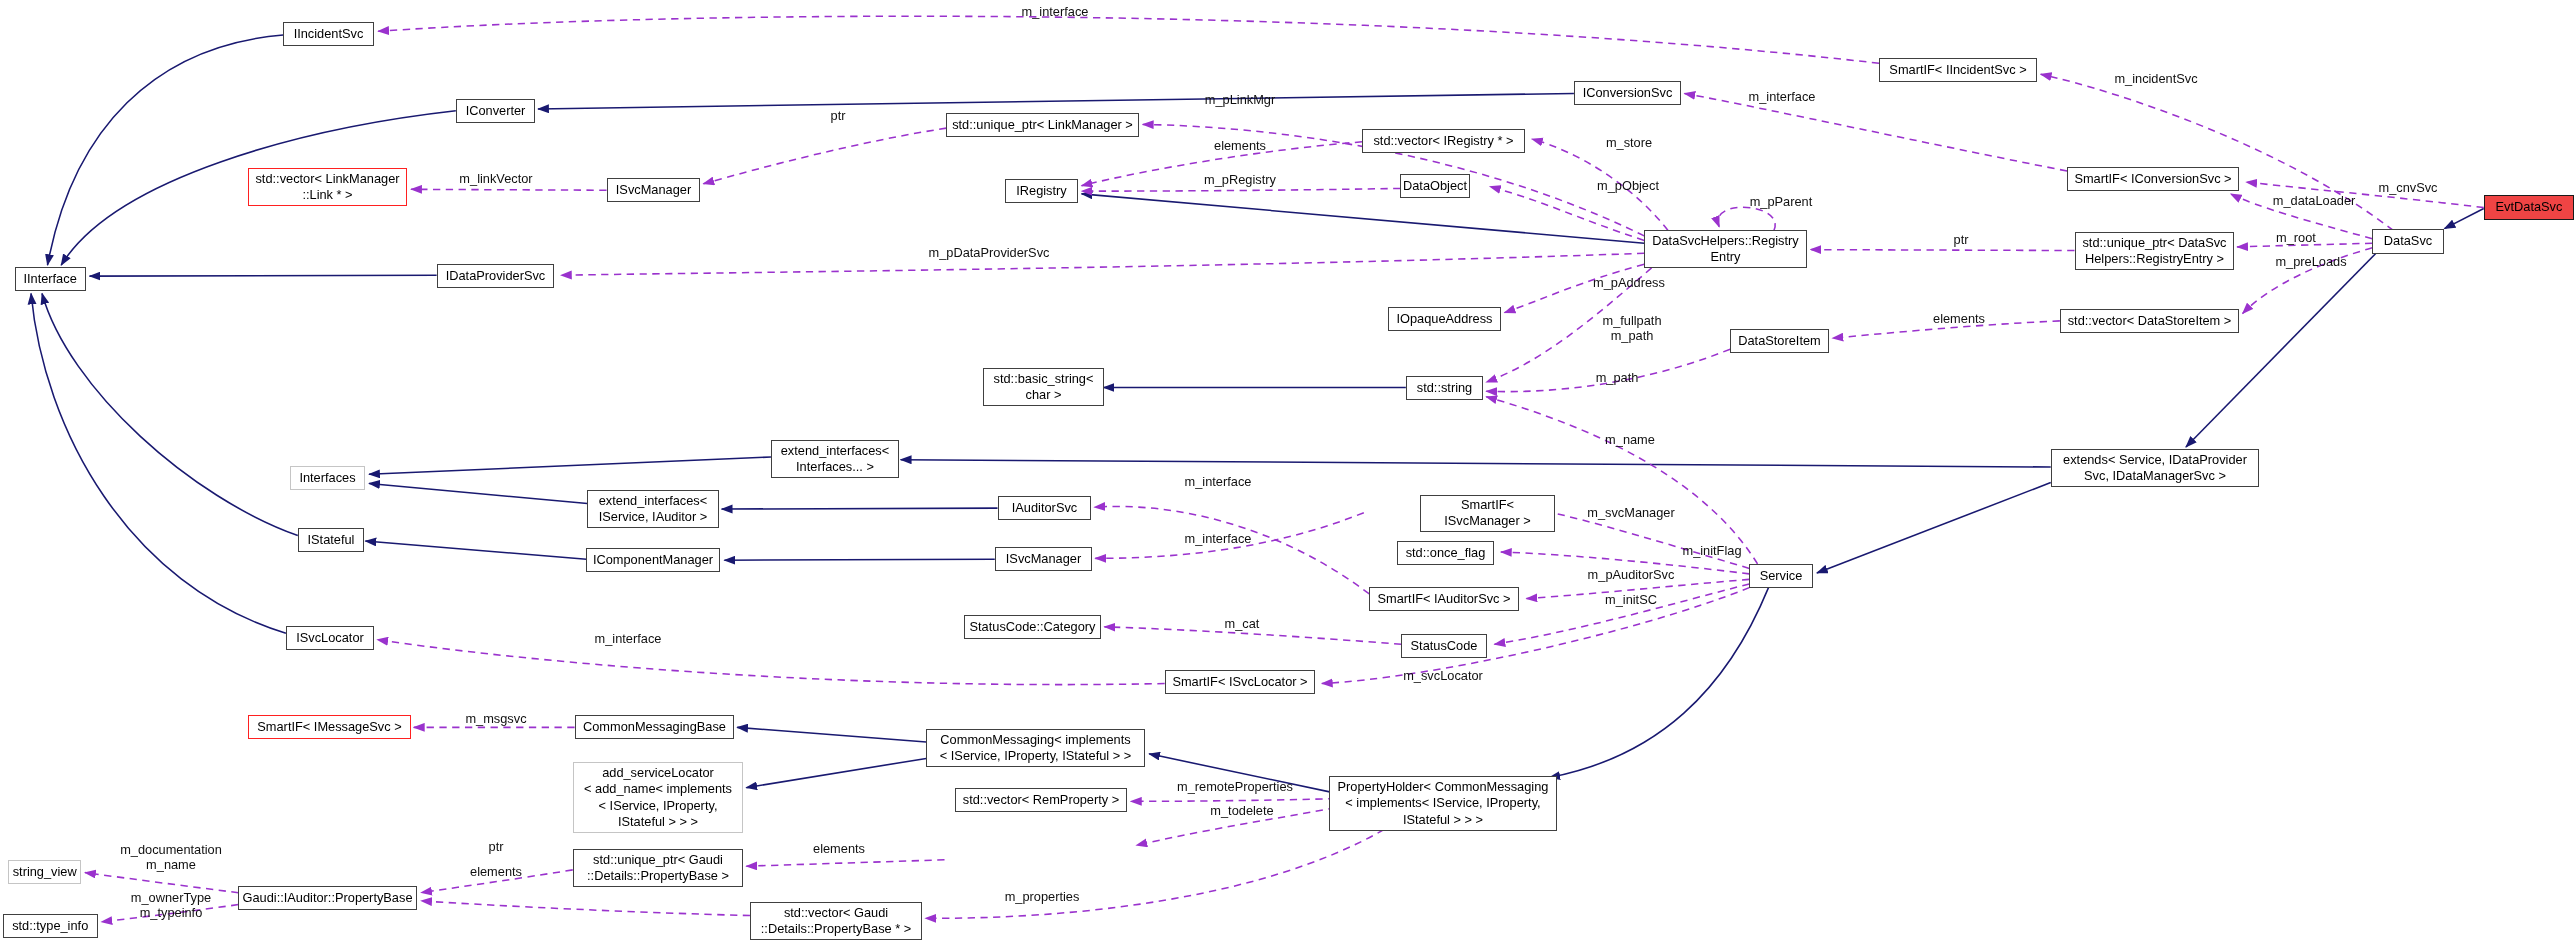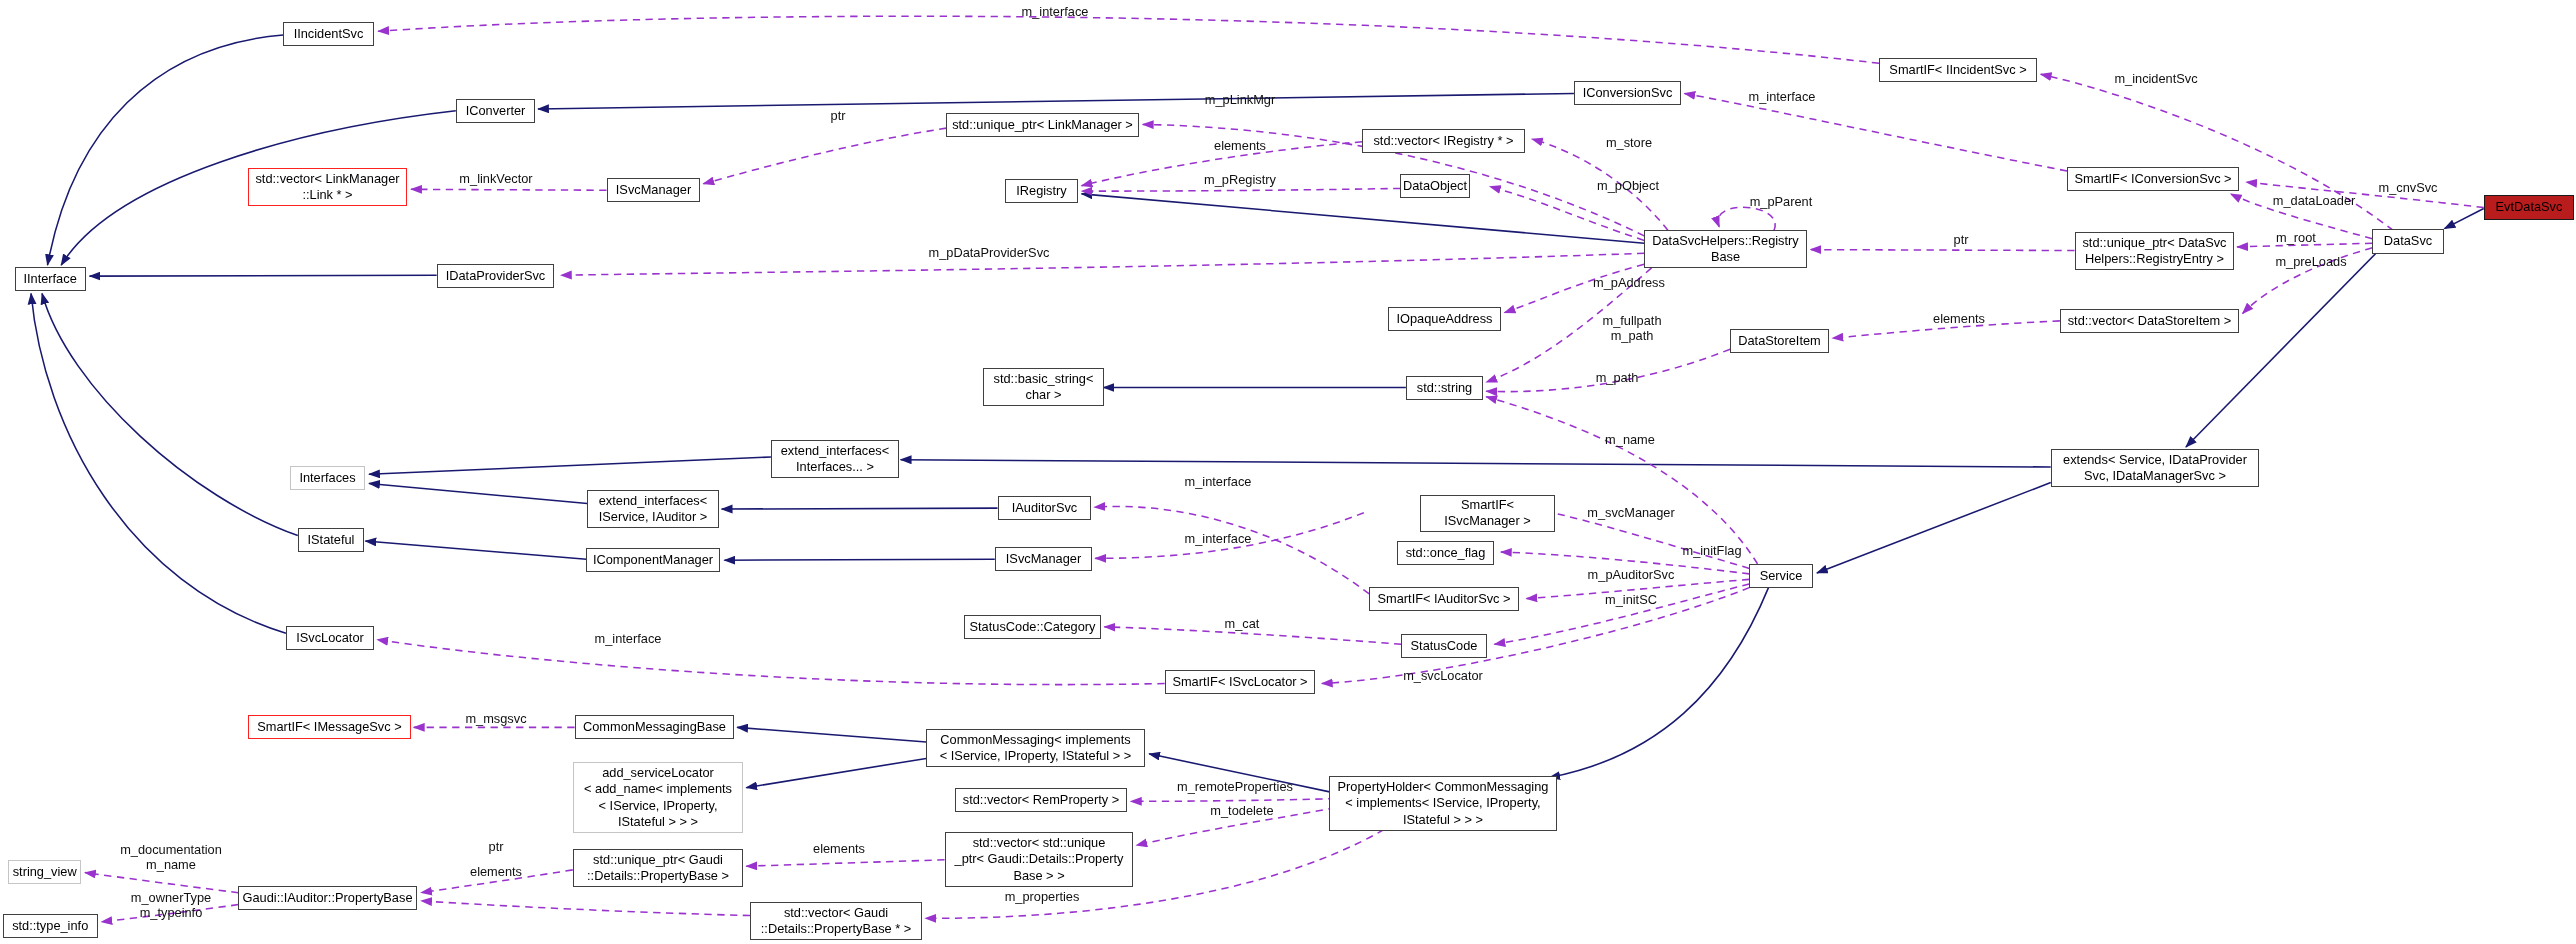--- a/index.html
+++ b/index.html
@@ -4,21 +4,21 @@
 <style>
   html,body{margin:0;padding:0;background:#ffffff;}
   #canvas{position:relative;width:2576px;height:945px;background:#ffffff;overflow:hidden;
           font-family:"Liberation Sans", sans-serif;}
   #edges{position:absolute;left:0;top:0;width:2576px;height:945px;}
   .node{position:absolute;box-sizing:border-box;background:#ffffff;border:1.8px solid #404040;
         display:flex;align-items:center;justify-content:center;text-align:center;
         white-space:pre-line;font-size:12.8px;line-height:16.4px;padding:0.9px 3.7px;color:#000;z-index:2;}
   .node.red{border-color:#ff2020;}
   .node.gray{border-color:#c5c5c5;border-width:1.4px;}
-  .node.main{background:#b91c1c;border-color:#1a1a1a;}
+  .node.main{background:#ef4444;border-color:#1a1a1a;}
   .elabel{position:absolute;transform:translate(-50%,-50%);font-size:12.8px;line-height:14.6px;
           white-space:pre-line;text-align:center;color:#101010;z-index:3;}
   .es{stroke:#191970;stroke-width:1.7;fill:none;}
   .eu{stroke:#9a32cd;stroke-width:1.7;fill:none;stroke-dasharray:8 6;}
 </style>
 </head>
 <body>
 
 <div id="canvas">
 
@@ -106,21 +106,21 @@
 <div class="node" style="left:1005px;top:179px;width:73px;min-height:24px">IRegistry</div>
 <div class="node" style="left:1400px;top:174px;width:70px;min-height:24px">DataObject</div>
 <div class="node" style="left:1574px;top:81px;width:107px;min-height:24px">IConversionSvc</div>
 <div class="node" style="left:1879px;top:58px;width:158px;min-height:24px">SmartIF&lt; IIncidentSvc &gt;</div>
 <div class="node" style="left:2067px;top:167px;width:172px;min-height:24px">SmartIF&lt; IConversionSvc &gt;</div>
 <div class="node main" style="left:2484px;top:195px;width:90px;min-height:25px">EvtDataSvc</div>
 <div class="node" style="left:2372px;top:229px;width:72px;min-height:25px">DataSvc</div>
 <div class="node" style="left:14.6px;top:267px;width:71px;min-height:24px">IInterface</div>
 <div class="node" style="left:437px;top:264px;width:117px;min-height:24px">IDataProviderSvc</div>
 <div class="node" style="left:1644px;top:230px;width:163px;min-height:38px">DataSvcHelpers::Registry
-Base</div>
+Entry</div>
 <div class="node" style="left:2075px;top:232px;width:159px;min-height:38px">std::unique_ptr&lt; DataSvc
 Helpers::RegistryEntry &gt;</div>
 <div class="node" style="left:1388px;top:307px;width:113px;min-height:24px">IOpaqueAddress</div>
 <div class="node" style="left:1730px;top:329px;width:99px;min-height:24px">DataStoreItem</div>
 <div class="node" style="left:2060px;top:309px;width:179px;min-height:24px">std::vector&lt; DataStoreItem &gt;</div>
 <div class="node" style="left:983px;top:368px;width:121px;min-height:38px">std::basic_string&lt;
 char &gt;</div>
 <div class="node" style="left:1406px;top:376px;width:77px;min-height:24px">std::string</div>
 <div class="node gray" style="left:290px;top:466px;width:75px;min-height:24px">Interfaces</div>
 <div class="node" style="left:771px;top:440px;width:128px;min-height:38px">extend_interfaces&lt;
@@ -148,23 +148,20 @@
 &lt; IService, IProperty,
 IStateful &gt; &gt; &gt;</div>
 <div class="node gray" style="left:8.2px;top:860px;width:73px;min-height:24px">string_view</div>
 <div class="node" style="left:238px;top:886px;width:179px;min-height:24px">Gaudi::IAuditor::PropertyBase</div>
 <div class="node" style="left:2.7px;top:914px;width:95px;min-height:24px">std::type_info</div>
 <div class="node" style="left:573px;top:849px;width:170px;min-height:38px">std::unique_ptr&lt; Gaudi
 ::Details::PropertyBase &gt;</div>
 <div class="node" style="left:926px;top:729px;width:219px;min-height:38px">CommonMessaging&lt; implements
 &lt; IService, IProperty, IStateful &gt; &gt;</div>
 <div class="node" style="left:955px;top:788px;width:172px;min-height:24px">std::vector&lt; RemProperty &gt;</div>
-<div class="node" style="left:945px;top:832px;width:188px;min-height:55px">std::vector&lt; std::unique
-_ptr&lt; Gaudi::Details::Property
-Base &gt; &gt;</div>
 <div class="node" style="left:750px;top:902px;width:172px;min-height:38px">std::vector&lt; Gaudi
 ::Details::PropertyBase * &gt;</div>
 <div class="node" style="left:1329px;top:776px;width:228px;min-height:55px">PropertyHolder&lt; CommonMessaging
 &lt; implements&lt; IService, IProperty,
 IStateful &gt; &gt; &gt;</div>
 
 <div class="elabel" style="left:1055px;top:12px">m_interface</div>
 <div class="elabel" style="left:2156px;top:79px">m_incidentSvc</div>
 <div class="elabel" style="left:1782px;top:97px">m_interface</div>
 <div class="elabel" style="left:2408px;top:188px">m_cnvSvc</div>

